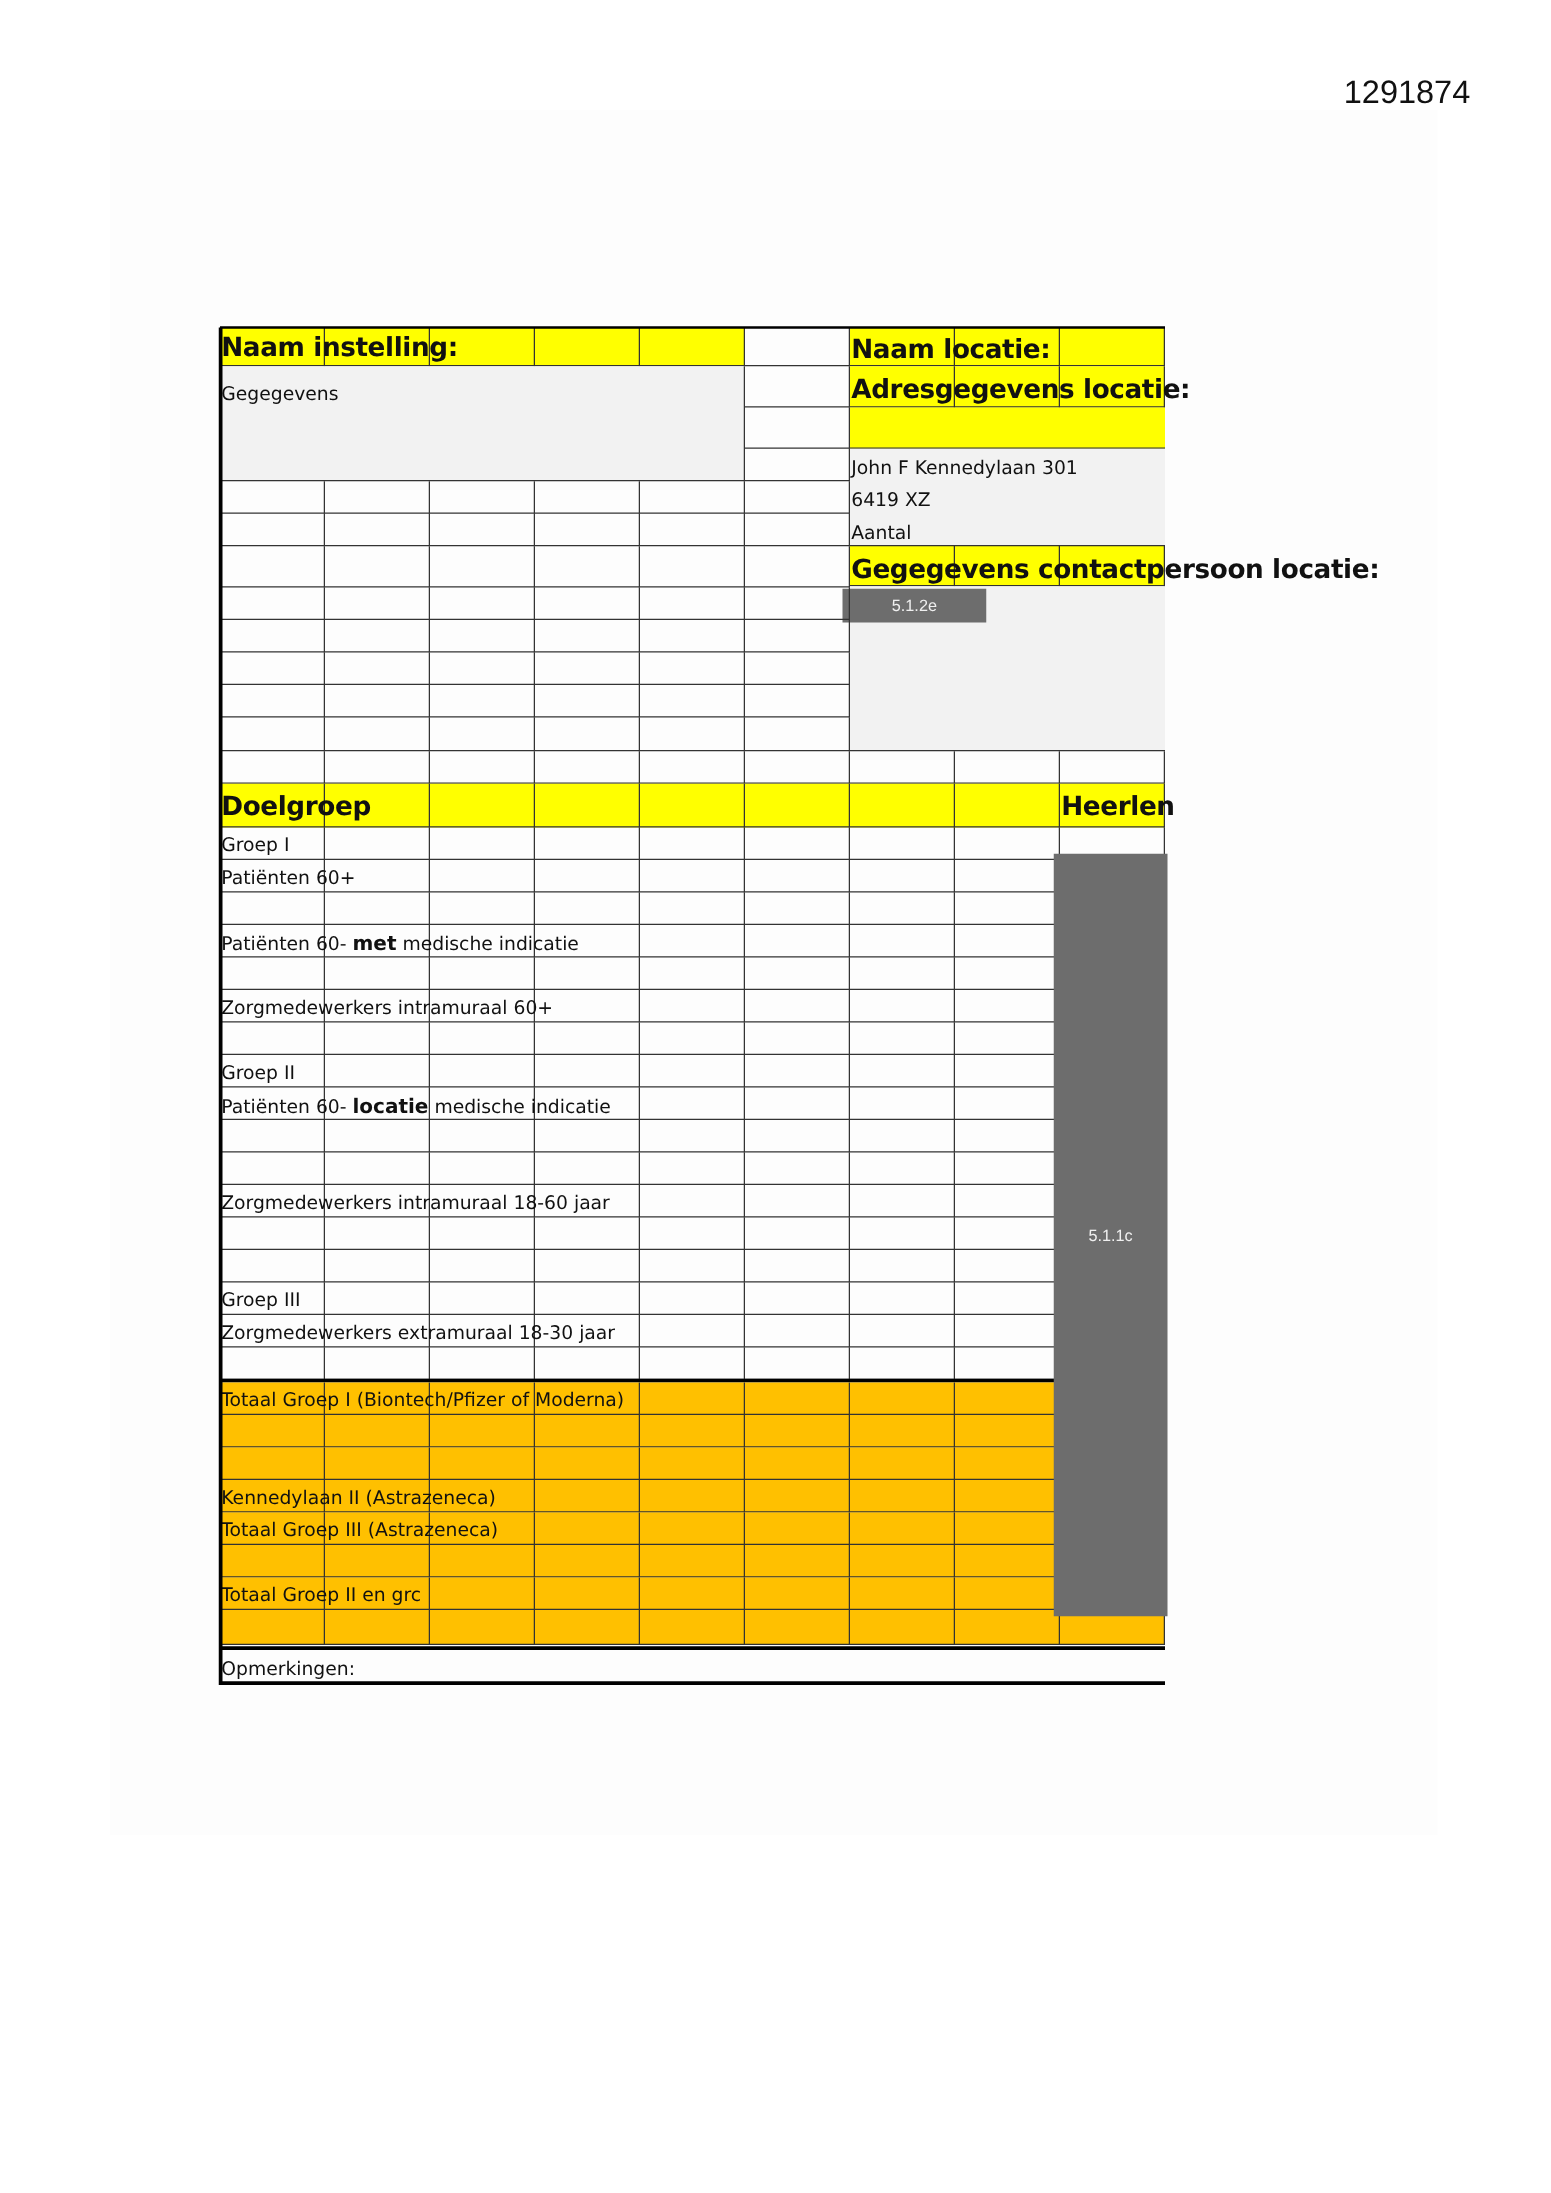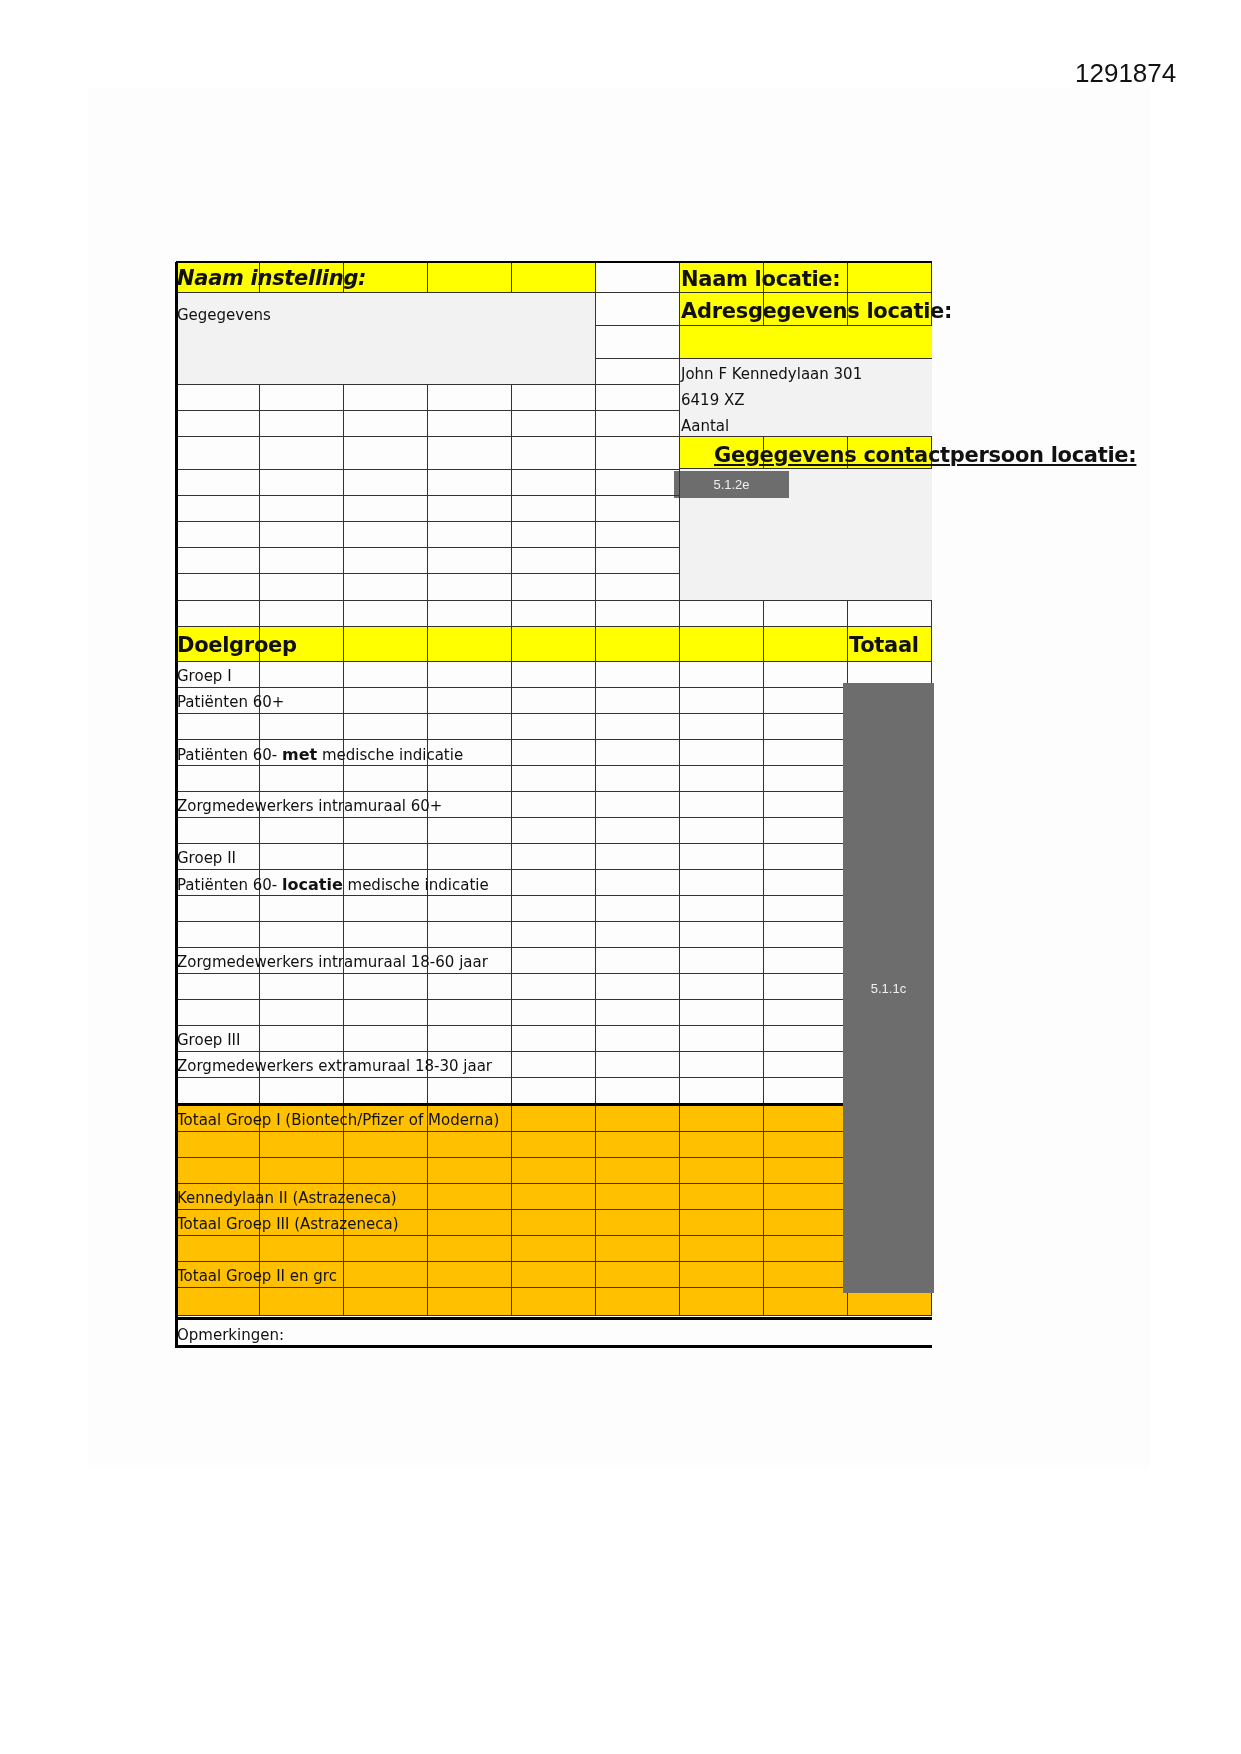--- a/index.html
+++ b/index.html
@@ -25,21 +25,21 @@
 <div class="docnum">1291874</div>
 
 <div class="sheet" id="sheet">
 
   <div class="cell yellow" style="left:176px;top:262px;width:84px;height:31px;"></div>
   <div class="cell yellow" style="left:260px;top:262px;width:84px;height:31px;"></div>
   <div class="cell yellow" style="left:344px;top:262px;width:84px;height:31px;"></div>
   <div class="cell yellow" style="left:428px;top:262px;width:84px;height:31px;"></div>
   <div class="cell yellow" style="left:512px;top:262px;width:84px;height:31px;"></div>
   <div class="cell" style="left:596px;top:262px;width:84px;height:31px;"></div>
-  <div class="txt big" style="left:177px;top:266px;font-style:italic;">Naam instelling:</div>
+  <div class="txt big" style="left:177px;top:266px;">Naam instelling:</div>
 
   <div class="cell grey" style="left:176px;top:293px;width:420px;height:92px;"></div>
   <div class="txt norm" style="left:177px;top:306px;">Gegegevens</div>
   <div class="cell" style="left:596px;top:293px;width:84px;height:33px;"></div>
   <div class="cell" style="left:596px;top:326px;width:84px;height:33px;"></div>
   <div class="cell" style="left:596px;top:359px;width:84px;height:26px;"></div>
 
   <div class="cell yellow" style="left:680px;top:262px;width:84px;height:31px;"></div>
   <div class="cell yellow" style="left:764px;top:262px;width:84px;height:31px;"></div>
   <div class="cell yellow" style="left:848px;top:262px;width:84px;height:31px;"></div>
@@ -53,21 +53,21 @@
   <div class="cell yellow" style="left:680px;top:326px;width:252px;height:33px;border-right:none;"></div>
 
   <div class="cell grey" style="left:680px;top:359px;width:252px;height:77px;border-right:none;border-bottom:none;"></div>
   <div class="txt norm" style="left:681px;top:365px;">John F Kennedylaan 301</div>
   <div class="txt norm" style="left:681px;top:391px;">6419 XZ</div>
   <div class="txt norm" style="left:681px;top:417px;">Aantal</div>
 
   <div class="cell yellow" style="left:680px;top:436px;width:84px;height:33px;border-top:1px solid #333;"></div>
   <div class="cell yellow" style="left:764px;top:436px;width:84px;height:33px;border-top:1px solid #333;"></div>
   <div class="cell yellow" style="left:848px;top:436px;width:84px;height:33px;border-top:1px solid #333;"></div>
-  <div class="txt big" style="left:714px;top:443px;text-decoration:underline;">Gegegevens contactpersoon locatie:</div>
+  <div class="txt big" style="left:681px;top:443px;">Gegegevens contactpersoon locatie:</div>
 
   <div class="cell grey" style="left:680px;top:469px;width:252px;height:132px;border-right:none;"></div>
   <div class="redact" style="left:674px;top:471px;width:115px;height:27px;">5.1.2e</div>
 
   <div id="upper-grid">
       <div class="cell" style="left: 176px; top: 385px; width: 84px; height: 26px;"></div>
       <div class="cell" style="left: 260px; top: 385px; width: 84px; height: 26px;"></div>
       <div class="cell" style="left: 344px; top: 385px; width: 84px; height: 26px;"></div>
       <div class="cell" style="left: 428px; top: 385px; width: 84px; height: 26px;"></div>
       <div class="cell" style="left: 512px; top: 385px; width: 84px; height: 26px;"></div>
@@ -133,21 +133,21 @@
       <div class="cell yellow" style="left: 260px; top: 627px; width: 84px; height: 35px;"></div>
       <div class="cell yellow" style="left: 344px; top: 627px; width: 84px; height: 35px;"></div>
       <div class="cell yellow" style="left: 428px; top: 627px; width: 84px; height: 35px;"></div>
       <div class="cell yellow" style="left: 512px; top: 627px; width: 84px; height: 35px;"></div>
       <div class="cell yellow" style="left: 596px; top: 627px; width: 84px; height: 35px;"></div>
       <div class="cell yellow" style="left: 680px; top: 627px; width: 84px; height: 35px;"></div>
       <div class="cell yellow" style="left: 764px; top: 627px; width: 84px; height: 35px;"></div>
       <div class="cell yellow" style="left: 848px; top: 627px; width: 84px; height: 35px;"></div>
     </div>
   <div class="txt big" style="left:177px;top:633px;">Doelgroep</div>
-  <div class="txt big" style="left:849px;top:633px;">Totaal</div>
+  <div class="txt big" style="left:849px;top:633px;">Heerlen</div>
 
   <div id="body-rows">
       <div class="cell" style="left: 176px; top: 662px; width: 84px; height: 26px;"></div>
       <div class="cell" style="left: 260px; top: 662px; width: 84px; height: 26px;"></div>
       <div class="cell" style="left: 344px; top: 662px; width: 84px; height: 26px;"></div>
       <div class="cell" style="left: 428px; top: 662px; width: 84px; height: 26px;"></div>
       <div class="cell" style="left: 512px; top: 662px; width: 84px; height: 26px;"></div>
       <div class="cell" style="left: 596px; top: 662px; width: 84px; height: 26px;"></div>
       <div class="cell" style="left: 680px; top: 662px; width: 84px; height: 26px;"></div>
       <div class="cell" style="left: 764px; top: 662px; width: 84px; height: 26px;"></div>

